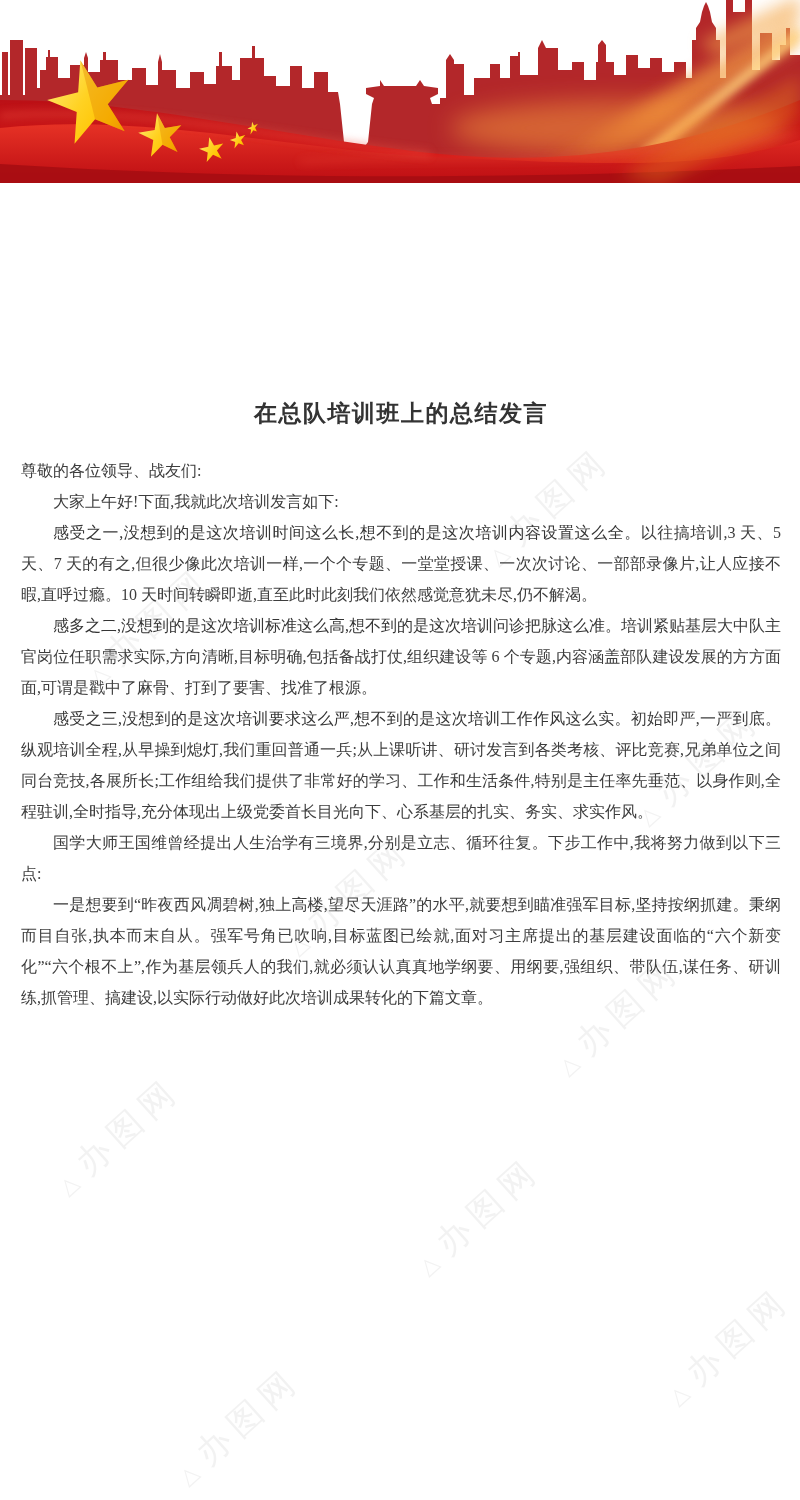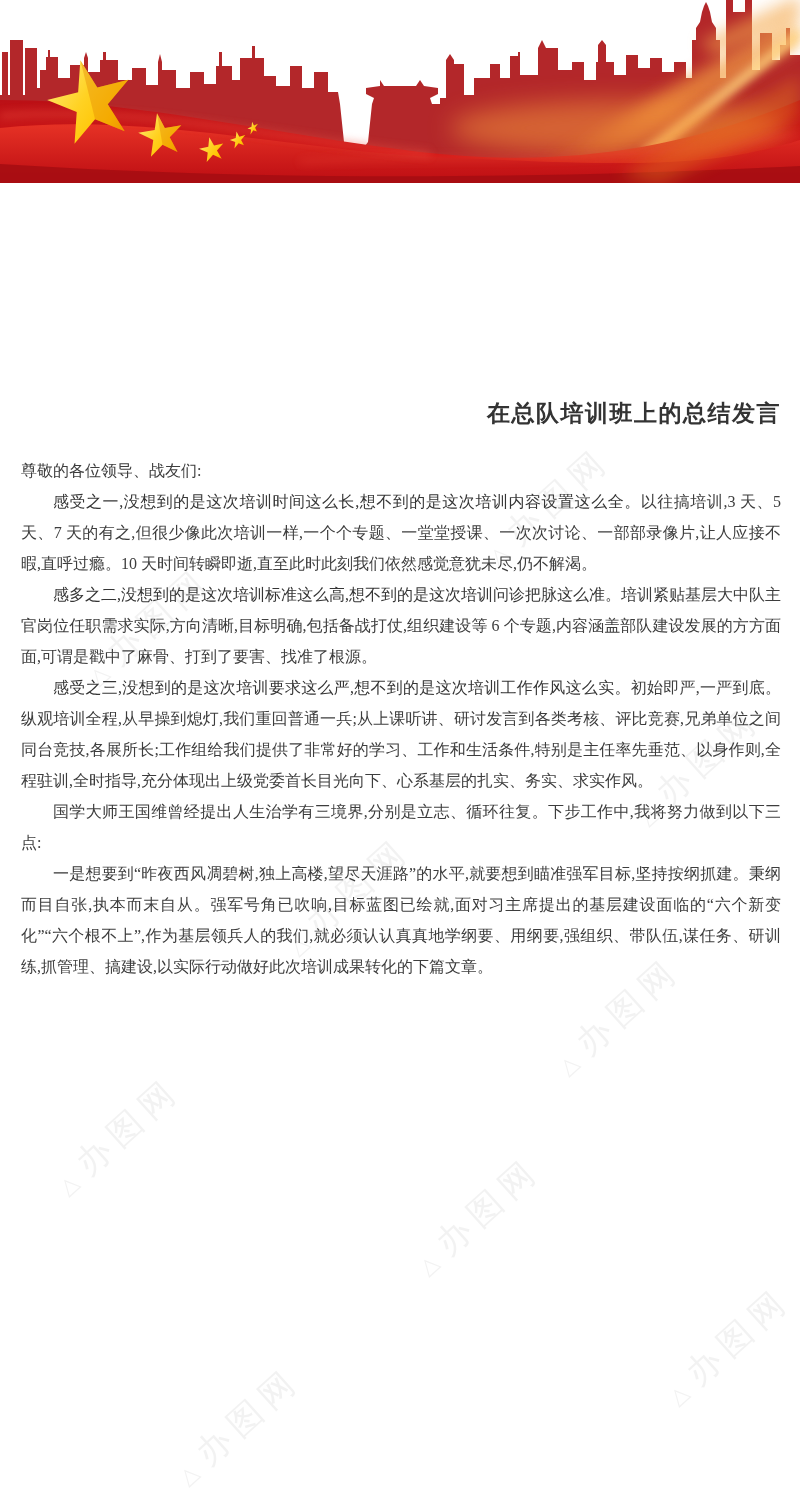--- a/index.html
+++ b/index.html
@@ -42,21 +42,21 @@
   }
   .wm .wm-ico { font-size: 22px; margin-right: 4px; }
 
   
   .doc {
     position: relative;
     z-index: 1;
     padding: 214px 19px 0 21px;
   }
   .doc-title {
-    text-align: right;
+    text-align: center;
     font-size: 23px;
     font-weight: 700;
     letter-spacing: 1.5px;
     color: #333333;
     line-height: 34px;
     margin-bottom: 24px;
   }
   .doc p {
     font-size: 16px;
     line-height: 31px;
@@ -164,18 +164,19 @@
   <div class="wm" style="left:40px;  top:930px;"><span class="wm-ico">△</span><span>办图网</span></div>
   <div class="wm" style="left:400px; top:1010px;"><span class="wm-ico">△</span><span>办图网</span></div>
   <div class="wm" style="left:650px; top:1140px;"><span class="wm-ico">△</span><span>办图网</span></div>
   <div class="wm" style="left:160px; top:1220px;"><span class="wm-ico">△</span><span>办图网</span></div>
 </div>
 
 <div class="doc">
   <h1 class="doc-title">在总队培训班上的总结发言</h1>
 
   <p class="flush"><b></b><span>尊敬的各位领导、战友们:</span></p>
+  <p class="ind"><b></b><span>大家上午好!下面,我就此次培训发言如下:</span></p>
   <p class="ind"><b>感受之一,没想到的是这次培训时间这么长,想不到的是这次培训内容设置这么全。</b><span>以往搞培训,3 天、5 天、7 天的有之,但很少像此次培训一样,一个个专题、一堂堂授课、一次次讨论、一部部录像片,让人应接不暇,直呼过瘾。10 天时间转瞬即逝,直至此时此刻我们依然感觉意犹未尽,仍不解渴。</span></p>
   <p class="ind"><b>感多之二,没想到的是这次培训标准这么高,想不到的是这次培训问诊把脉这么准。</b><span>培训紧贴基层大中队主官岗位任职需求实际,方向清晰,目标明确,包括备战打仗,组织建设等 6 个专题,内容涵盖部队建设发展的方方面面,可谓是戳中了麻骨、打到了要害、找准了根源。</span></p>
   <p class="ind"><b>感受之三,没想到的是这次培训要求这么严,想不到的是这次培训工作作风这么实。</b><span>初始即严,一严到底。纵观培训全程,从早操到熄灯,我们重回普通一兵;从上课听讲、研讨发言到各类考核、评比竞赛,兄弟单位之间同台竞技,各展所长;工作组给我们提供了非常好的学习、工作和生活条件,特别是主任率先垂范、以身作则,全程驻训,全时指导,充分体现出上级党委首长目光向下、心系基层的扎实、务实、求实作风。</span></p>
   <p class="ind"><b></b><span>国学大师王国维曾经提出人生治学有三境界,分别是立志、循环往复。下步工作中,我将努力做到以下三点:</span></p>
   <p class="ind"><b>一是</b><span>想要到“昨夜西风凋碧树,独上高楼,望尽天涯路”的水平,就要想到瞄准强军目标,坚持按纲抓建。秉纲而目自张,执本而末自从。强军号角已吹响,目标蓝图已绘就,面对习主席提出的基层建设面临的“六个新变化”“六个根不上”,作为基层领兵人的我们,就必须认认真真地学纲要、用纲要,强组织、带队伍,谋任务、研训练,抓管理、搞建设,以实际行动做好此次培训成果转化的下篇文章。</span></p>
 </div>
 
 </body></html>

